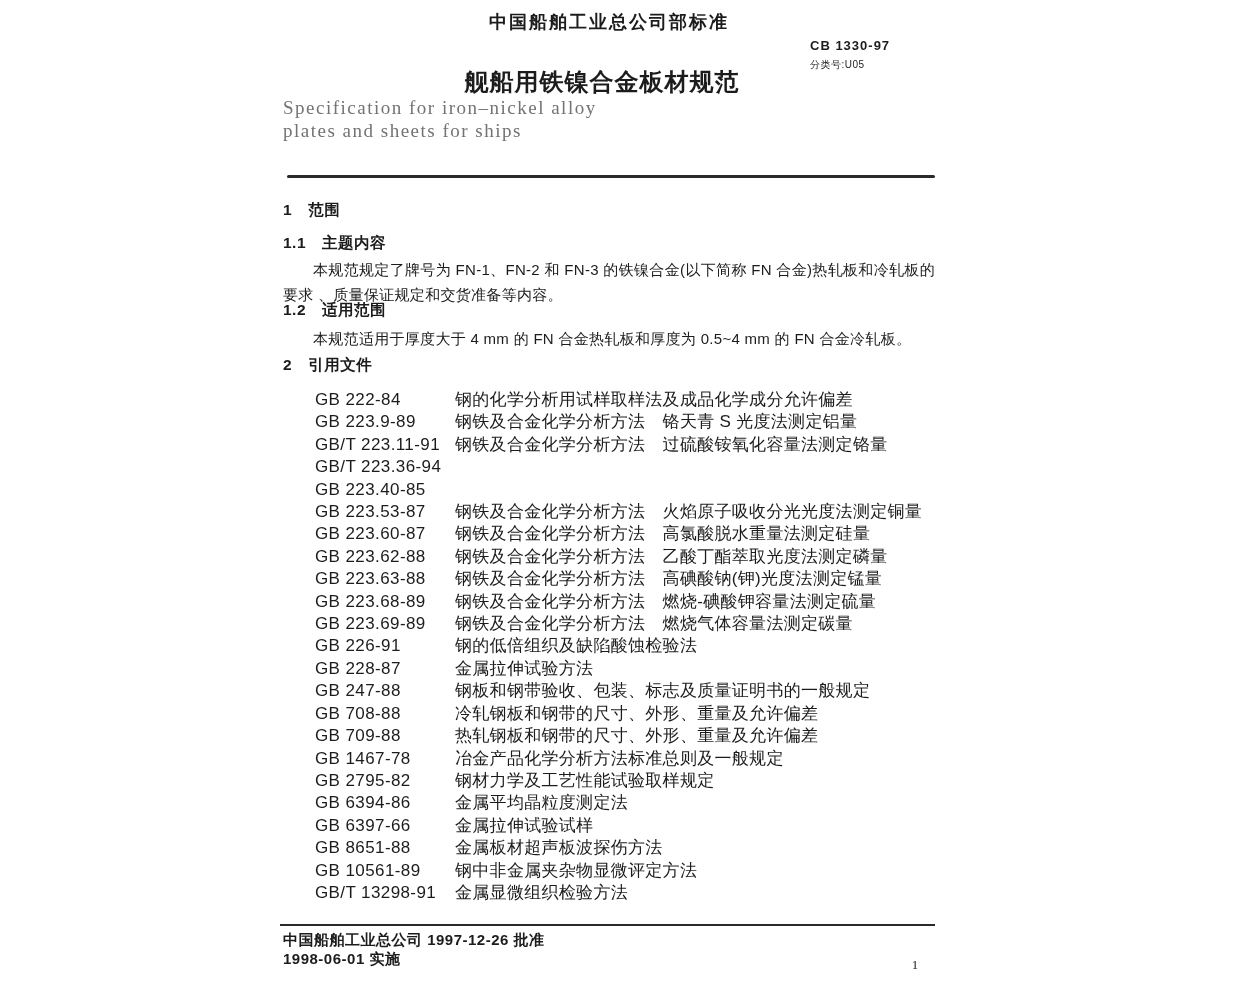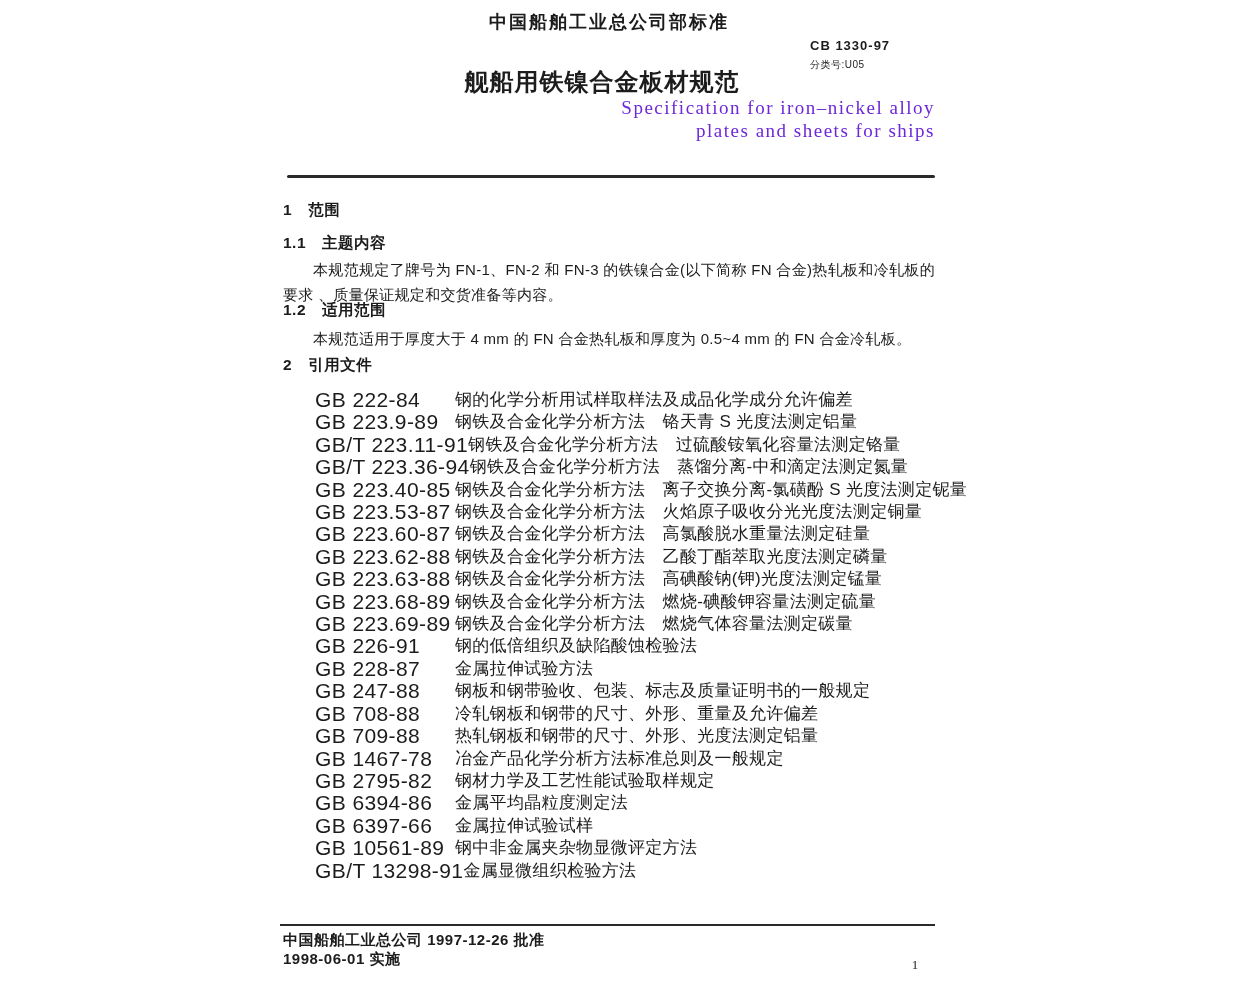--- a/index.html
+++ b/index.html
@@ -43,26 +43,26 @@
     position: absolute;
     top: 66px; left: 276px; width: 652px;
     text-align: center;
     font-size: 24px;
     font-weight: 700;
     letter-spacing: 1px;
   }
   .title-en {
     position: absolute;
     top: 96px; left: 283px; width: 652px;
-    text-align: right;
+    text-align: left;
     font-family: "Liberation Serif", serif;
     font-size: 19px;
     line-height: 23px;
     letter-spacing: 1.5px;
-    color: #6d28d9;
+    color: #737373;
   }
   
   .rule { position: absolute; background: #2a2a2a; }
   .rule-top    { top: 175px; left: 287px; width: 648px; height: 3px; border-radius: 2px; }
   .rule-bottom { top: 924px; left: 280px; width: 655px; height: 2px; }
   
   .body-area {
     position: absolute;
     top: 0; left: 283px; width: 652px;
     font-size: 15px;
@@ -94,21 +94,21 @@
     position: absolute;
     top: 389px; left: 32px; width: 620px;
   }
   .ref-row {
     display: flex;
     line-height: 22.4px;
     white-space: nowrap;
   }
   .ref-code {
     flex: 0 0 140px;
-    font-size: 21px;
+    font-size: 17px;
     letter-spacing: 0.4px;
   }
   .ref-title {
     font-size: 17px;
     letter-spacing: 0.3px;
     white-space: pre;
   }
   
   .footer {
     position: absolute;
@@ -179,25 +179,23 @@
         <div class="ref-row">
           <span class="ref-code">GB 223.9-89</span>
           <span class="ref-title">钢铁及合金化学分析方法　铬天青 S 光度法测定铝量</span>
         </div>
         <div class="ref-row">
           <span class="ref-code">GB/T 223.11-91</span>
           <span class="ref-title">钢铁及合金化学分析方法　过硫酸铵氧化容量法测定铬量</span>
         </div>
         <div class="ref-row">
           <span class="ref-code">GB/T 223.36-94</span>
-          <span class="ref-title">钢铁及合金化学分析方法　蒸馏分离-中和滴定法测定氮量</span>
         </div>
         <div class="ref-row">
           <span class="ref-code">GB 223.40-85</span>
-          <span class="ref-title">钢铁及合金化学分析方法　离子交换分离-氯磺酚 S 光度法测定铌量</span>
         </div>
         <div class="ref-row">
           <span class="ref-code">GB 223.53-87</span>
           <span class="ref-title">钢铁及合金化学分析方法　火焰原子吸收分光光度法测定铜量</span>
         </div>
         <div class="ref-row">
           <span class="ref-code">GB 223.60-87</span>
           <span class="ref-title">钢铁及合金化学分析方法　高氯酸脱水重量法测定硅量</span>
         </div>
         <div class="ref-row">
@@ -227,37 +225,41 @@
         <div class="ref-row">
           <span class="ref-code">GB 247-88</span>
           <span class="ref-title">钢板和钢带验收、包装、标志及质量证明书的一般规定</span>
         </div>
         <div class="ref-row">
           <span class="ref-code">GB 708-88</span>
           <span class="ref-title">冷轧钢板和钢带的尺寸、外形、重量及允许偏差</span>
         </div>
         <div class="ref-row">
           <span class="ref-code">GB 709-88</span>
-          <span class="ref-title">热轧钢板和钢带的尺寸、外形、光度法测定铝量</span>
+          <span class="ref-title">热轧钢板和钢带的尺寸、外形、重量及允许偏差</span>
         </div>
         <div class="ref-row">
           <span class="ref-code">GB 1467-78</span>
           <span class="ref-title">冶金产品化学分析方法标准总则及一般规定</span>
         </div>
         <div class="ref-row">
           <span class="ref-code">GB 2795-82</span>
           <span class="ref-title">钢材力学及工艺性能试验取样规定</span>
         </div>
         <div class="ref-row">
           <span class="ref-code">GB 6394-86</span>
           <span class="ref-title">金属平均晶粒度测定法</span>
         </div>
         <div class="ref-row">
           <span class="ref-code">GB 6397-66</span>
           <span class="ref-title">金属拉伸试验试样</span>
+        </div>
+        <div class="ref-row">
+          <span class="ref-code">GB 8651-88</span>
+          <span class="ref-title">金属板材超声板波探伤方法</span>
         </div>
         <div class="ref-row">
           <span class="ref-code">GB 10561-89</span>
           <span class="ref-title">钢中非金属夹杂物显微评定方法</span>
         </div>
         <div class="ref-row">
           <span class="ref-code">GB/T 13298-91</span>
           <span class="ref-title">金属显微组织检验方法</span>
         </div>
       </div>

